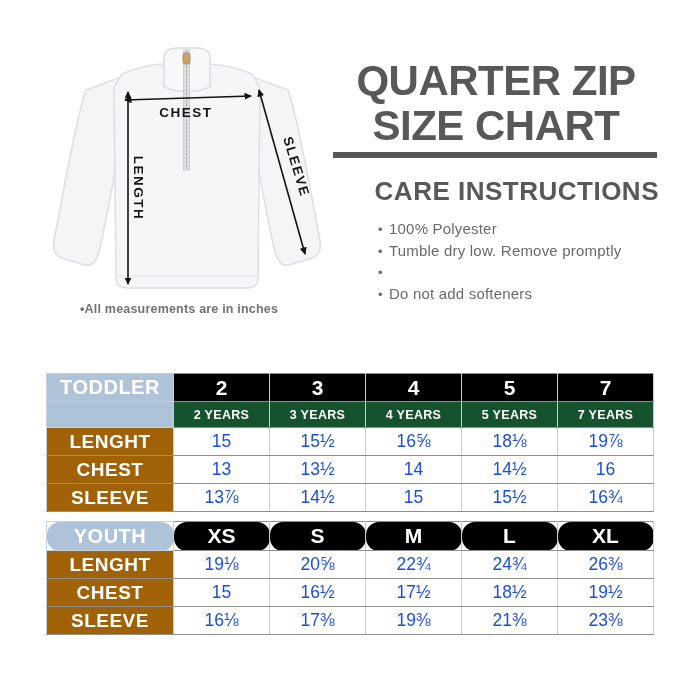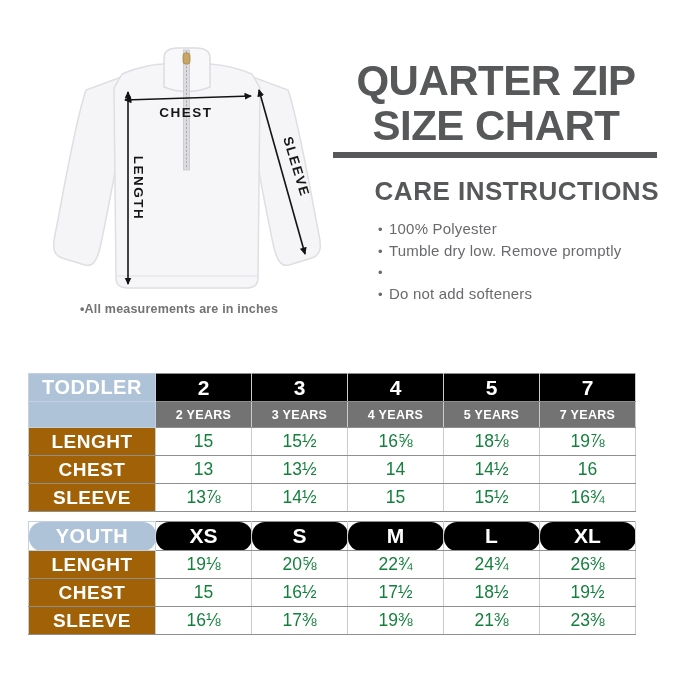--- a/index.html
+++ b/index.html
@@ -28,42 +28,42 @@
     font-size:26px;font-weight:bold;color:#57585a;letter-spacing:.5px;white-space:nowrap;margin-top:8px;
   }
   .care-list{position:absolute;left:378px;top:218px;width:290px;}
   .care-item{
     display:flex;align-items:baseline;
     font-size:15px;line-height:21px;color:#696a6d;letter-spacing:.2px;white-space:nowrap;
   }
   .bullet{width:11px;flex:0 0 11px;font-size:13px;color:#696a6d;}
   
   table.size-table{
-    position:absolute;left:28px;border-collapse:collapse;table-layout:fixed;
+    position:absolute;left:46px;border-collapse:collapse;table-layout:fixed;
     width:608px;
     padding-left:12px;
   }
   #toddler-table{top:373px;}
   #youth-table{top:521px;}
   .size-table td{
     text-align:center;vertical-align:middle;padding:0;
     border-left:1px solid #cccccc;border-right:1px solid #cccccc;
     border-top:1px solid #8f8f8f;border-bottom:1px solid #8f8f8f;
   }
   .col-label{width:127px;}
   .col-data{width:96px;}
   td.group{
     background:#aec3d7;color:#ffffff;font-weight:bold;font-size:20px;
     height:27px;letter-spacing:.5px;border-color:#c4d2e0;
   }
   td.group-empty{background:#aec3d7;height:25px;border-color:#c4d2e0;}
   td.size{background:#000000;color:#ffffff;font-weight:bold;font-size:21px;height:27px;}
-  td.age{background:#737373;color:#ffffff;font-weight:bold;font-size:12.5px;height:25px;letter-spacing:.3px;}
+  td.age{background:#14532d;color:#ffffff;font-weight:bold;font-size:12.5px;height:25px;letter-spacing:.3px;}
   td.rowlabel{background:#a16207;color:#ffffff;font-weight:bold;font-size:19px;height:27px;letter-spacing:.5px;}
-  td.val{background:#ffffff;color:#15803d;font-size:17.5px;height:27px;}
+  td.val{background:#ffffff;color:#1d4ed8;font-size:17.5px;height:27px;}
   td.yheader{height:28px;border-radius:13px;}
 </style>
 </head>
 <body>
 
 <div class="garment-wrap">
   <svg width="318" height="268" viewBox="0 0 318 268" xmlns="http://www.w3.org/2000/svg">
     <defs>
       <marker id="ah" markerWidth="9" markerHeight="9" refX="6.5" refY="3.5" orient="auto-start-reverse" markerUnits="userSpaceOnUse">
         <path d="M0,0 L7.5,3.5 L0,7 Z" fill="#141414"></path>

